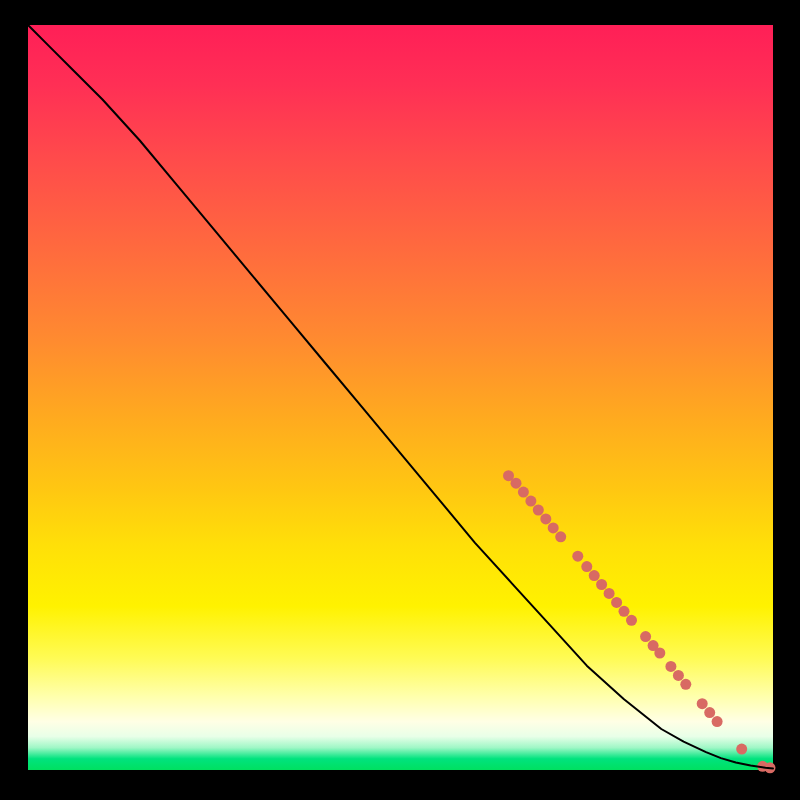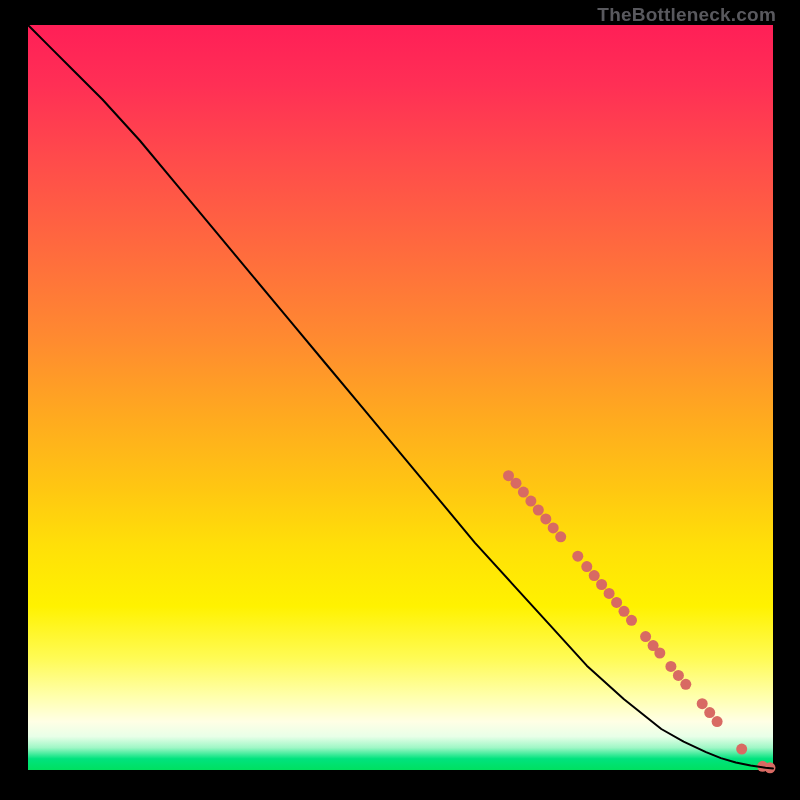--- a/index.html
+++ b/index.html
@@ -95,14 +95,13 @@
           <circle cx="674.2" cy="678.7" r="5.5" fill="#d86a63"></circle>
           <circle cx="681.7" cy="687.6" r="5.5" fill="#d86a63"></circle>
           <circle cx="689.1" cy="696.6" r="5.5" fill="#d86a63"></circle>
           <circle cx="713.7" cy="724.1" r="5.5" fill="#d86a63"></circle>
           <circle cx="734.6" cy="741.3" r="5.5" fill="#d86a63"></circle>
           <circle cx="742.0" cy="742.8" r="5.5" fill="#d86a63"></circle>
         </g>
       <path fill="none" stroke="#000000" stroke-width="2" stroke-linecap="round" stroke-linejoin="round" d="M0.0 0.0 L22.3 22.4 L44.7 44.7 L74.5 74.5 L111.8 115.5 L149.0 160.2 L186.3 204.9 L223.5 249.6 L260.8 294.3 L298.0 339.0 L335.3 383.7 L372.5 428.4 L409.8 473.1 L447.0 517.8 L484.3 558.8 L521.5 599.7 L558.8 640.7 L596.0 674.2 L633.3 704.0 L655.6 716.7 L678.0 727.1 L692.9 733.1 L707.8 737.5 L722.6 740.5 L737.5 742.8 L745.0 743.5"></path>
     </svg>
   </div>
-  <div class="host">TheBottleneck.com</div>
 </div>
 
 </body></html>

